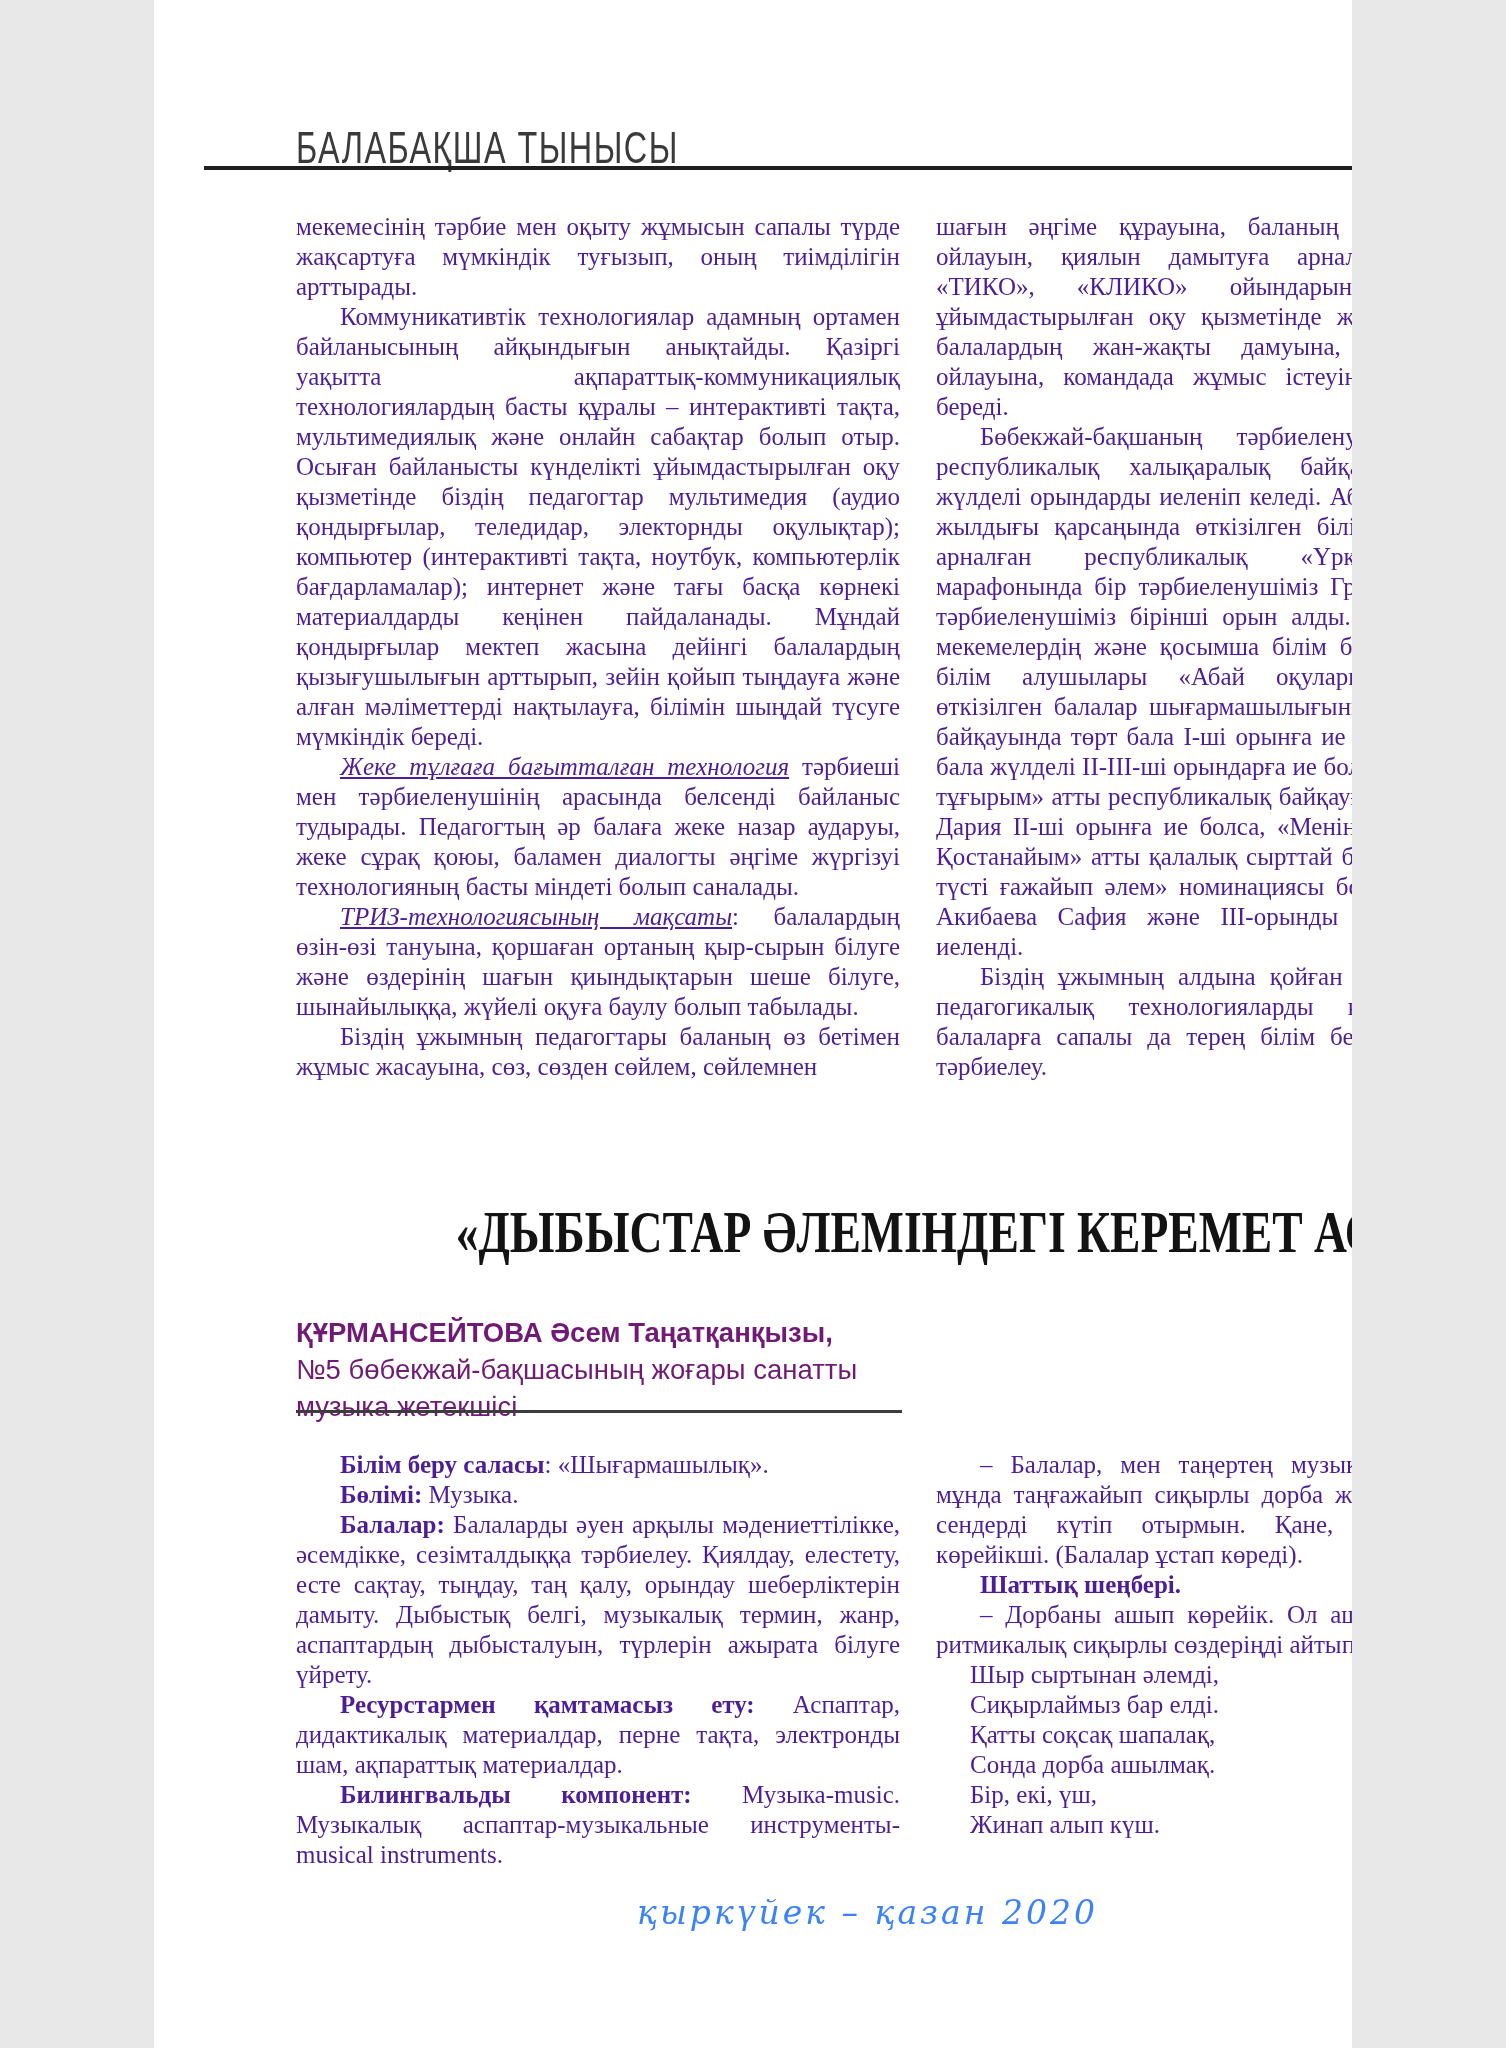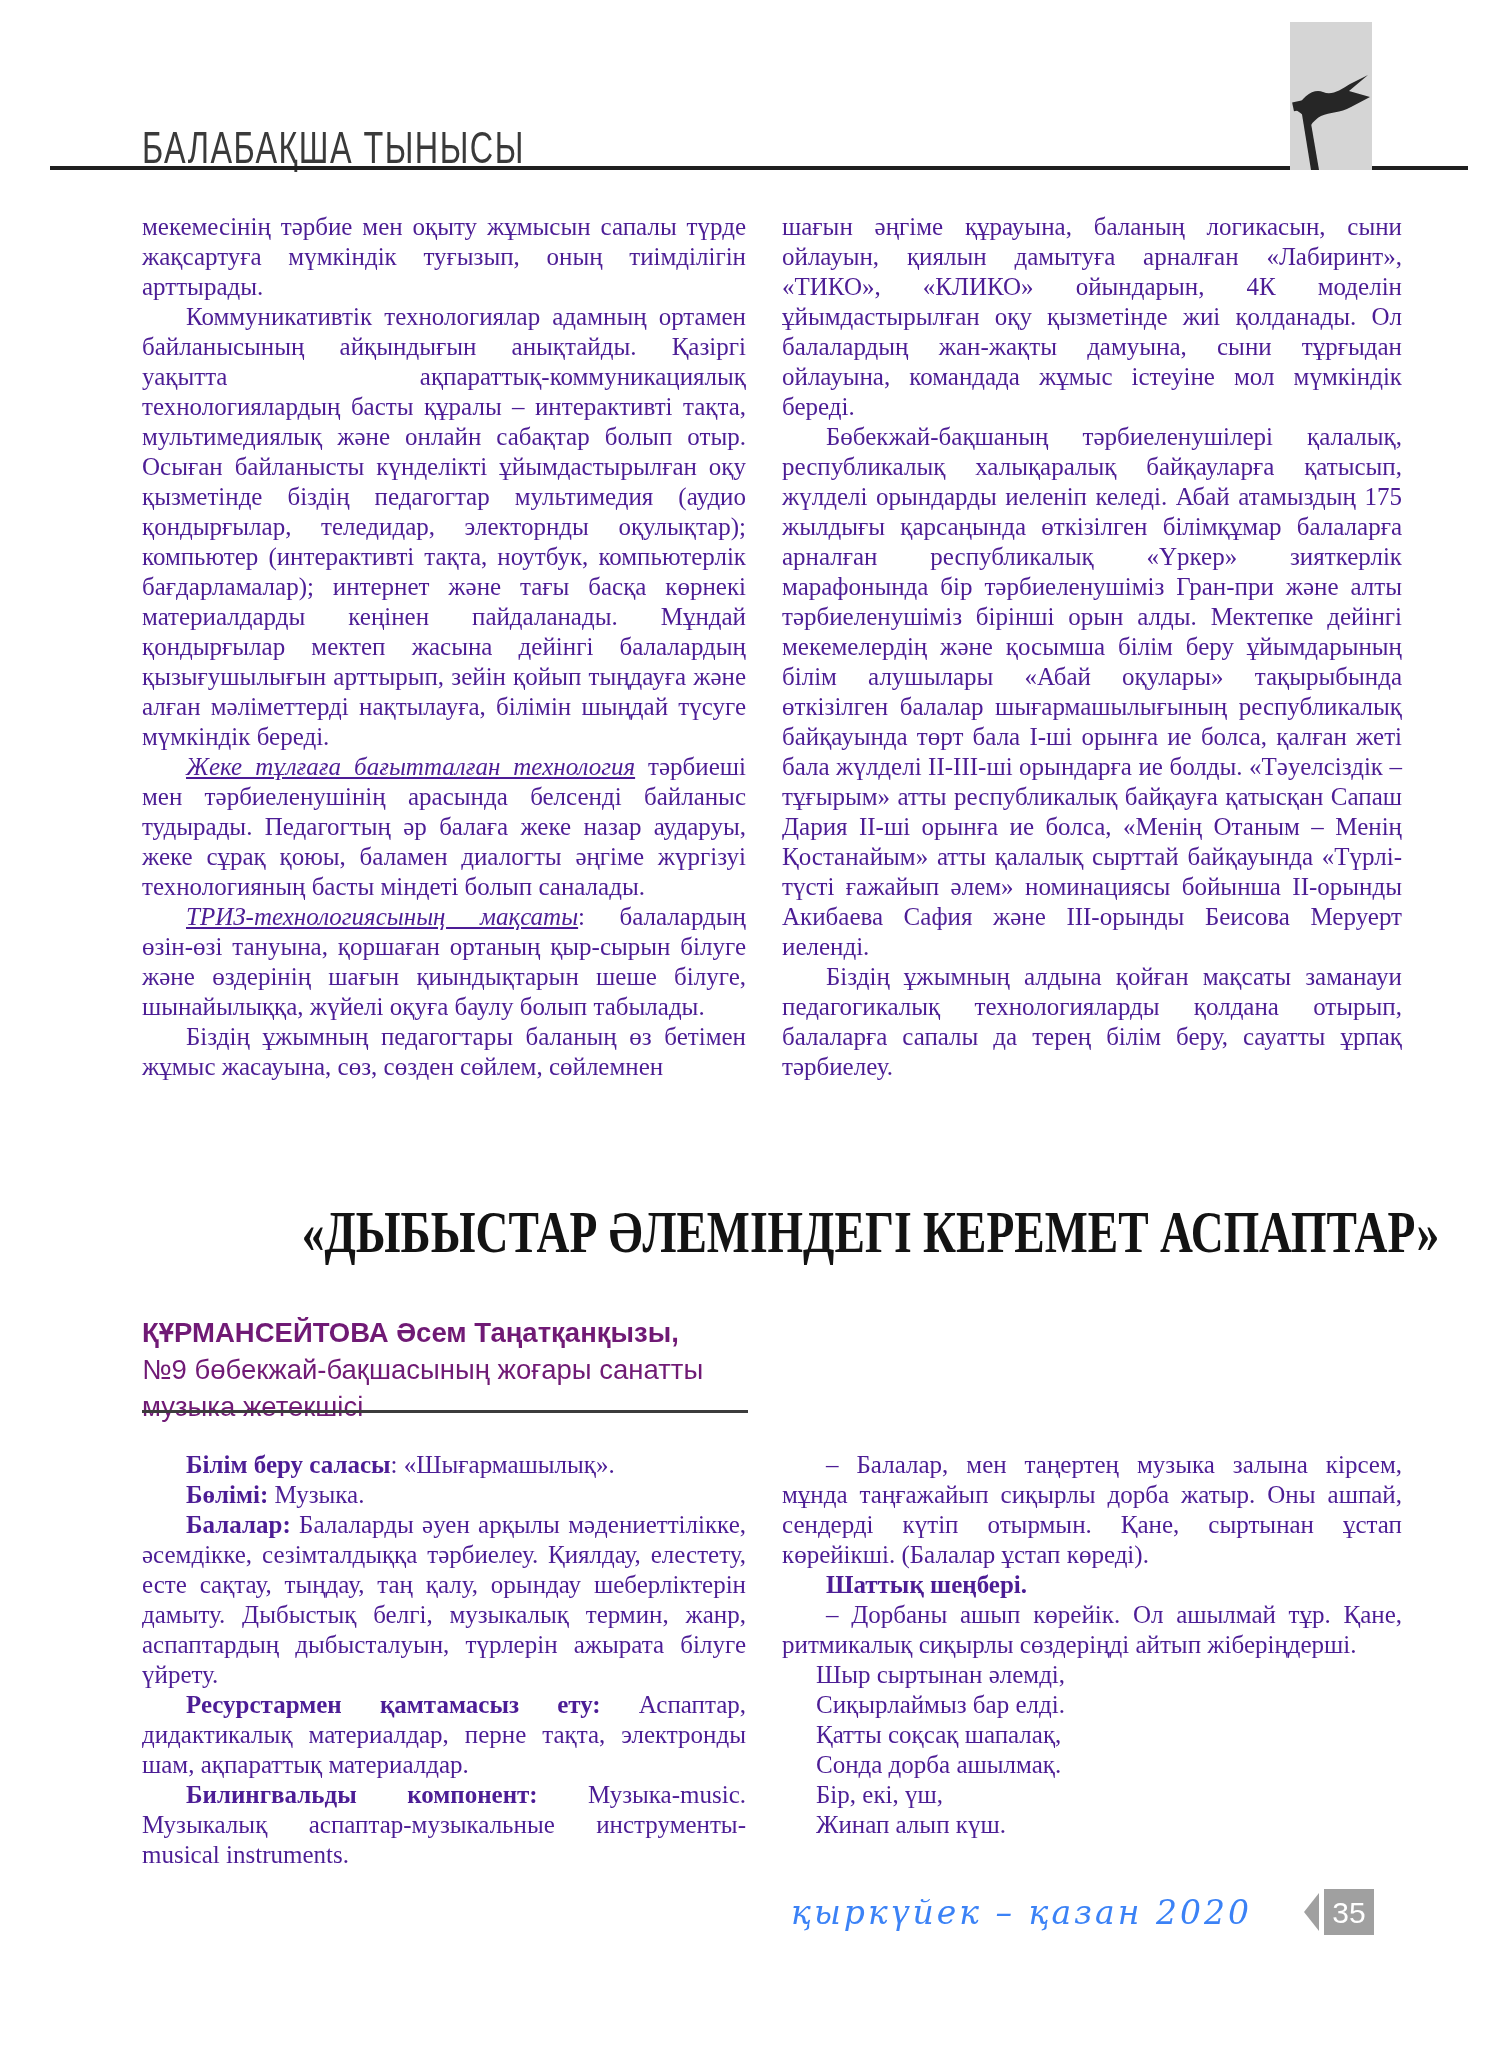--- a/index.html
+++ b/index.html
@@ -1,18 +1,18 @@
 <!DOCTYPE html>
 <html><head>
 <meta charset="utf-8">
 <style>
   html,body{margin:0;padding:0;background:#e8e8e8;}
   #page{
     position:relative;
-    width:1506px;height:2048px;
+    width:1198px;height:2048px;
     background:#ffffff;
     margin:0 auto;
     overflow:hidden;
     font-family:"Liberation Serif",serif;
   }
   
   .masthead-title{
     position:absolute;left:142px;top:122px;
     font-family:"Liberation Sans",sans-serif;
     font-size:45px;font-weight:400;color:#3a3a3a;
@@ -97,21 +97,21 @@
   <div class="col col-upper-right">
       <p class="para noindent">шағын әңгіме құрауына, баланың логикасын, сыни ойлауын, қиялын дамытуға арналған «Лабиринт», «ТИКО», «КЛИКО» ойындарын, 4К моделін ұйымдастырылған оқу қызметінде жиі қолданады. Ол балалардың жан-жақты дамуына, сыни тұрғыдан ойлауына, командада жұмыс істеуіне мол мүмкіндік береді.</p>
       <p class="para">Бөбекжай-бақшаның тәрбиеленушілері қалалық, республикалық халықаралық байқауларға қатысып, жүлделі орындарды иеленіп келеді. Абай атамыздың 175 жылдығы қарсаңында өткізілген білімқұмар балаларға арналған республикалық «Үркер» зияткерлік марафонында бір тәрбиеленушіміз Гран-при және алты тәрбиеленушіміз бірінші орын алды. Мектепке дейінгі мекемелердің және қосымша білім беру ұйымдарының білім алушылары «Абай оқулары» тақырыбында өткізілген балалар шығармашылығының республикалық байқауында төрт бала I-ші орынға ие болса, қалған жеті бала жүлделі II-III-ші орындарға ие болды. «Тәуелсіздік – тұғырым» атты республикалық байқауға қатысқан Сапаш Дария II-ші орынға ие болса, «Менің Отаным – Менің Қостанайым» атты қалалық сырттай байқауында «Түрлі-түсті ғажайып әлем» номинациясы бойынша II-орынды Акибаева Сафия және III-орынды Беисова Меруерт иеленді.</p>
       <p class="para">Біздің ұжымның алдына қойған мақсаты заманауи педагогикалық технологияларды қолдана отырып, балаларға сапалы да терең білім беру, сауатты ұрпақ тәрбиелеу.</p>
     </div>
 
   <h1 class="article-title"><span>«ДЫБЫСТАР ӘЛЕМІНДЕГІ КЕРЕМЕТ АСПАПТАР»</span></h1>
 
   <div class="author-block">
     <div class="author-name">ҚҰРМАНСЕЙТОВА Әсем Таңатқанқызы,</div>
-    <div>№9 бөбекжай-бақшасының жоғары санатты</div>
+    <div>№5 бөбекжай-бақшасының жоғары санатты</div>
     <div>музыка жетекшісі</div>
   </div>
   <div class="author-rule"></div>
 
   <div class="col col-lower-left">
       <p class="para"><span class="lead-bold">Білім беру саласы</span>: «Шығармашылық».</p>
       <p class="para"><span class="lead-bold">Бөлімі:</span> Музыка.</p>
       <p class="para"><span class="lead-bold">Балалар:</span> Балаларды әуен арқылы мәдениеттілікке, әсемдікке, сезімталдыққа тәрбиелеу. Қиялдау, елестету, есте сақтау, тыңдау, таң қалу, орындау шеберліктерін дамыту. Дыбыстық белгі, музыкалық термин, жанр, аспаптардың дыбысталуын, түрлерін ажырата білуге үйрету.</p>
       <p class="para"><span class="lead-bold">Ресурстармен қамтамасыз ету:</span> Аспаптар, дидактикалық материалдар, перне тақта, электронды шам, ақпараттық материалдар.</p>
       <p class="para"><span class="lead-bold">Билингвальды компонент:</span> Музыка-music. Музыкалық аспаптар-музыкальные инструменты-musical instruments.</p>

